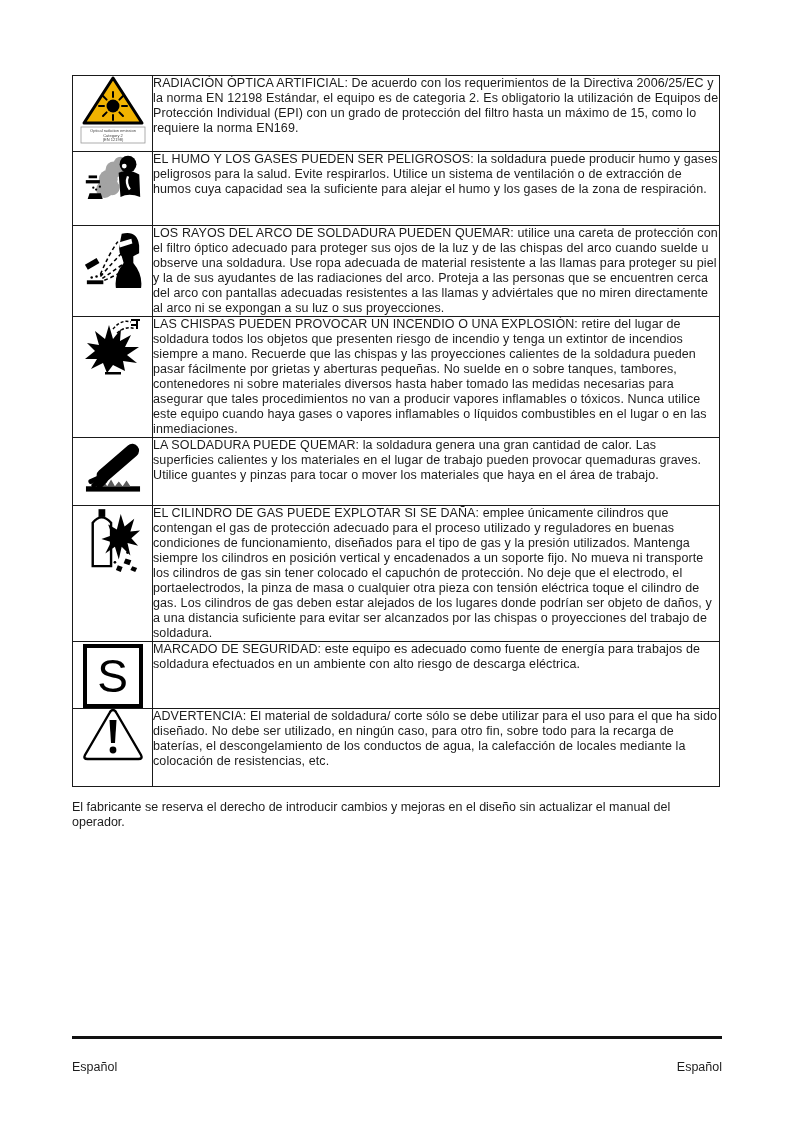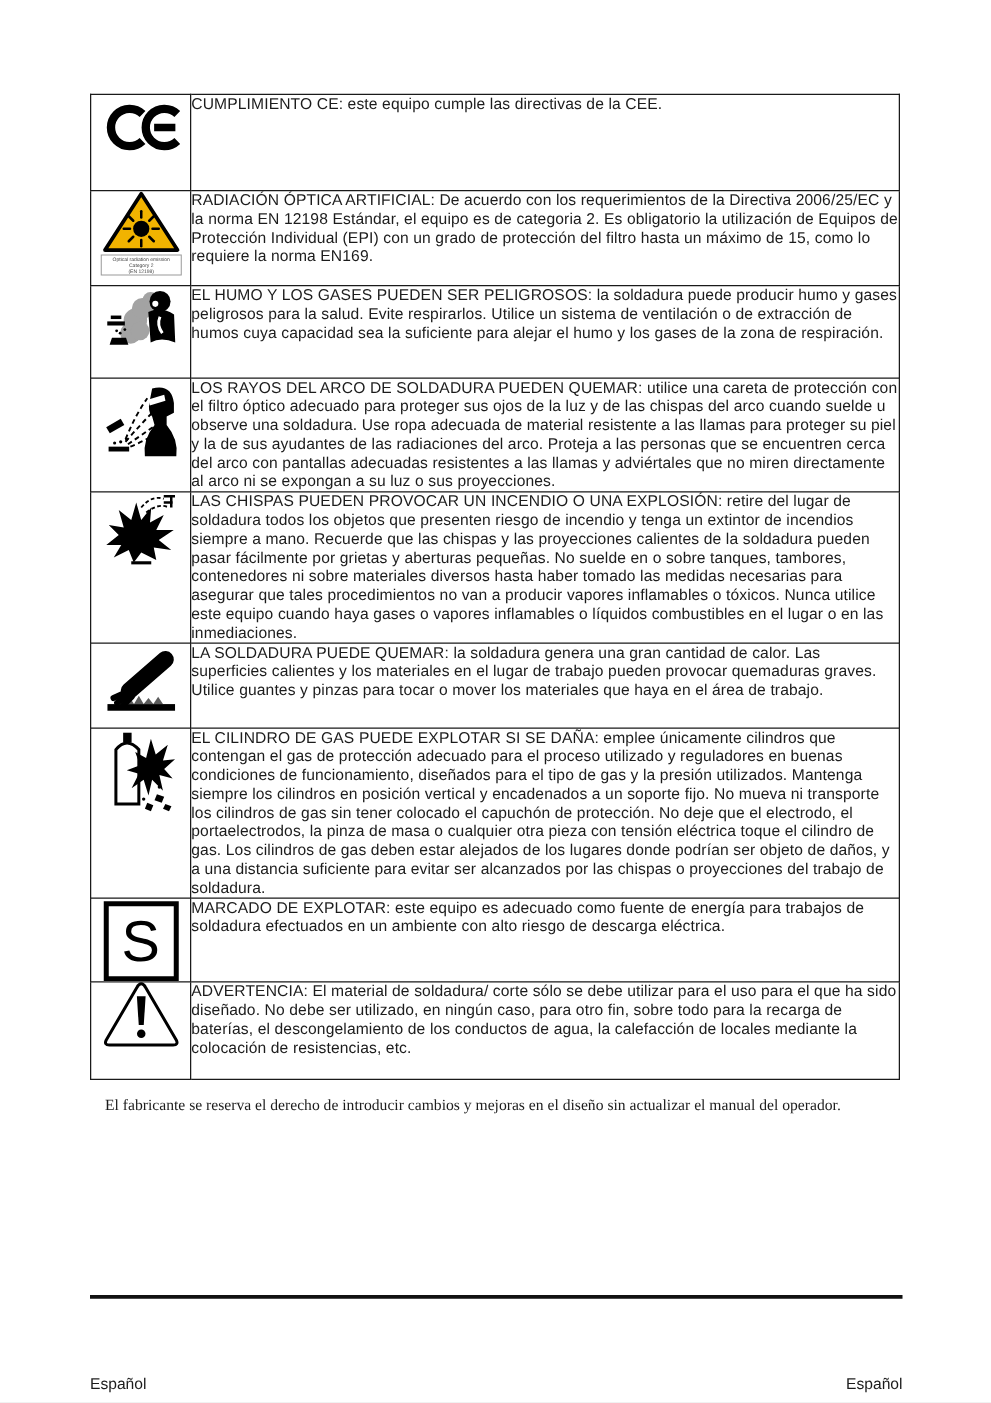--- a/index.html
+++ b/index.html
@@ -46,54 +46,43 @@
   tr.r10{height:78px}
 
   .tri-yellow{fill:var(--warning-yellow,#F1B300);}
   .s-box{
     display:inline-flex;align-items:center;justify-content:center;
     width:52px;height:56px;margin-top:2px;
     border:4px solid #000;background:#fff;
     font-size:46px;line-height:1;color:#000;
   }
   .disclaimer{
-    margin:13px 0 0 12px;
-    font-size:12.5px;line-height:15px;font-family:Liberation Serif, serif;
+    margin:13px 0 0 0;
+    font-size:12.5px;line-height:15px;
   }
   .footer-rule{
     position:absolute;left:72px;top:1036px;
     width:650px;height:3px;background:#111;
   }
   .footer-row{
     position:absolute;left:72px;top:1060px;width:650px;
     display:flex;justify-content:space-between;
     font-size:12.5px;
-    margin-top:40px;
   }
   svg text{font-family:"Liberation Sans",sans-serif;}
 </style>
 </head>
 <body>
 
 <div class="page">
   <div class="content">
 
     <table class="safety">
 
       <tbody>
-          <tr class="r1">
-        <td class="icon-cell">
-          <svg width="68" height="40" viewBox="0 0 132 76" style="margin-top:6px">
-            <path d="M68 17 A29 29 0 1 0 68 59" fill="none" stroke="#000" stroke-width="13"></path>
-            <path d="M122 17 A29 29 0 1 0 122 59" fill="none" stroke="#000" stroke-width="13"></path>
-            <line x1="86" y1="38" x2="119" y2="38" stroke="#000" stroke-width="12"></line>
-          </svg>
-        </td>
-        <td class="text-cell">CUMPLIMIENTO CE:  este equipo cumple las directivas de la CEE.</td>
-      </tr>
 
       <tr class="r2">
         <td class="icon-cell">
           <svg width="66" height="70" viewBox="0 0 66 70" style="margin-top:-2px">
             <path class="tri-yellow" d="M33 4 L62 49 L4 49 Z" stroke="#000" stroke-width="3" stroke-linejoin="round"></path>
             <circle cx="33" cy="32" r="6.5" fill="#000"></circle>
             <g stroke="#000" stroke-width="2" stroke-linecap="round">
               <line x1="42" y1="32" x2="47" y2="32"></line>
               <line x1="39.4" y1="38.4" x2="43" y2="42"></line>
               <line x1="33" y1="41" x2="33" y2="46"></line>
@@ -204,21 +193,21 @@
         </td>
         <td class="text-cell">EL CILINDRO DE GAS PUEDE EXPLOTAR SI SE DAÑA:  emplee únicamente cilindros que contengan el gas de protección adecuado para el proceso utilizado y reguladores en buenas condiciones de funcionamiento, diseñados para el tipo de gas y la presión utilizados. Mantenga siempre los cilindros en posición vertical y encadenados a un soporte fijo. No mueva ni transporte los cilindros de gas sin tener colocado el capuchón de protección. No deje que el electrodo, el portaelectrodos, la pinza de masa o cualquier otra pieza con tensión eléctrica toque el cilindro de gas. Los cilindros de gas deben estar alejados de los lugares donde podrían ser objeto de daños, y a una distancia suficiente para evitar ser alcanzados por las chispas o proyecciones del trabajo de soldadura.</td>
       </tr>
 
       <tr class="r8">
         <td class="icon-cell">
           <div class="s-box">
             <span>S</span>
           </div>
         </td>
-        <td class="text-cell">MARCADO DE EXPLOTAR:  este equipo es adecuado como fuente de energía para trabajos de soldadura efectuados en un ambiente con alto riesgo de descarga eléctrica.</td>
+        <td class="text-cell">MARCADO DE SEGURIDAD:  este equipo es adecuado como fuente de energía para trabajos de soldadura efectuados en un ambiente con alto riesgo de descarga eléctrica.</td>
       </tr>
 
 
       <tr class="r10">
         <td class="icon-cell">
           <svg width="62" height="56" viewBox="0 0 62 56" style="margin-top:-2px">
             <path d="M31 3 Q33 3 34.5 6 L59 48 Q61 52 56.5 52 L5.5 52 Q1 52 3 48 L27.5 6 Q29 3 31 3 Z" fill="#fff" stroke="#000" stroke-width="2.4" stroke-linejoin="round"></path>
             <path d="M27.5 13 L34.5 13 L33 36 L29 36 Z" fill="#000"></path>
             <circle cx="31" cy="43" r="3.4" fill="#000"></circle>
           </svg>

